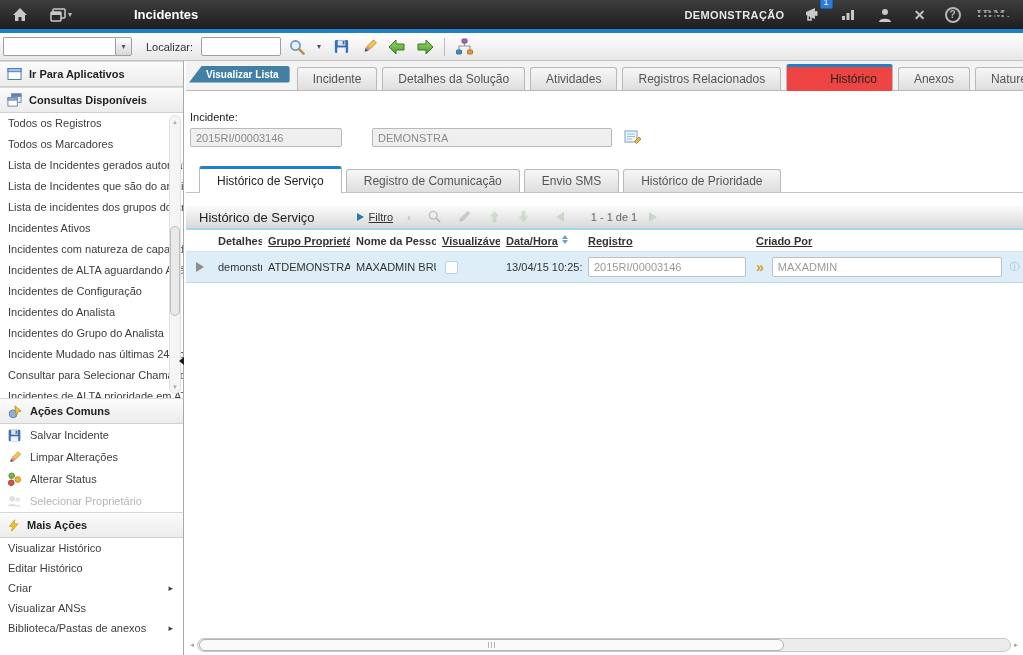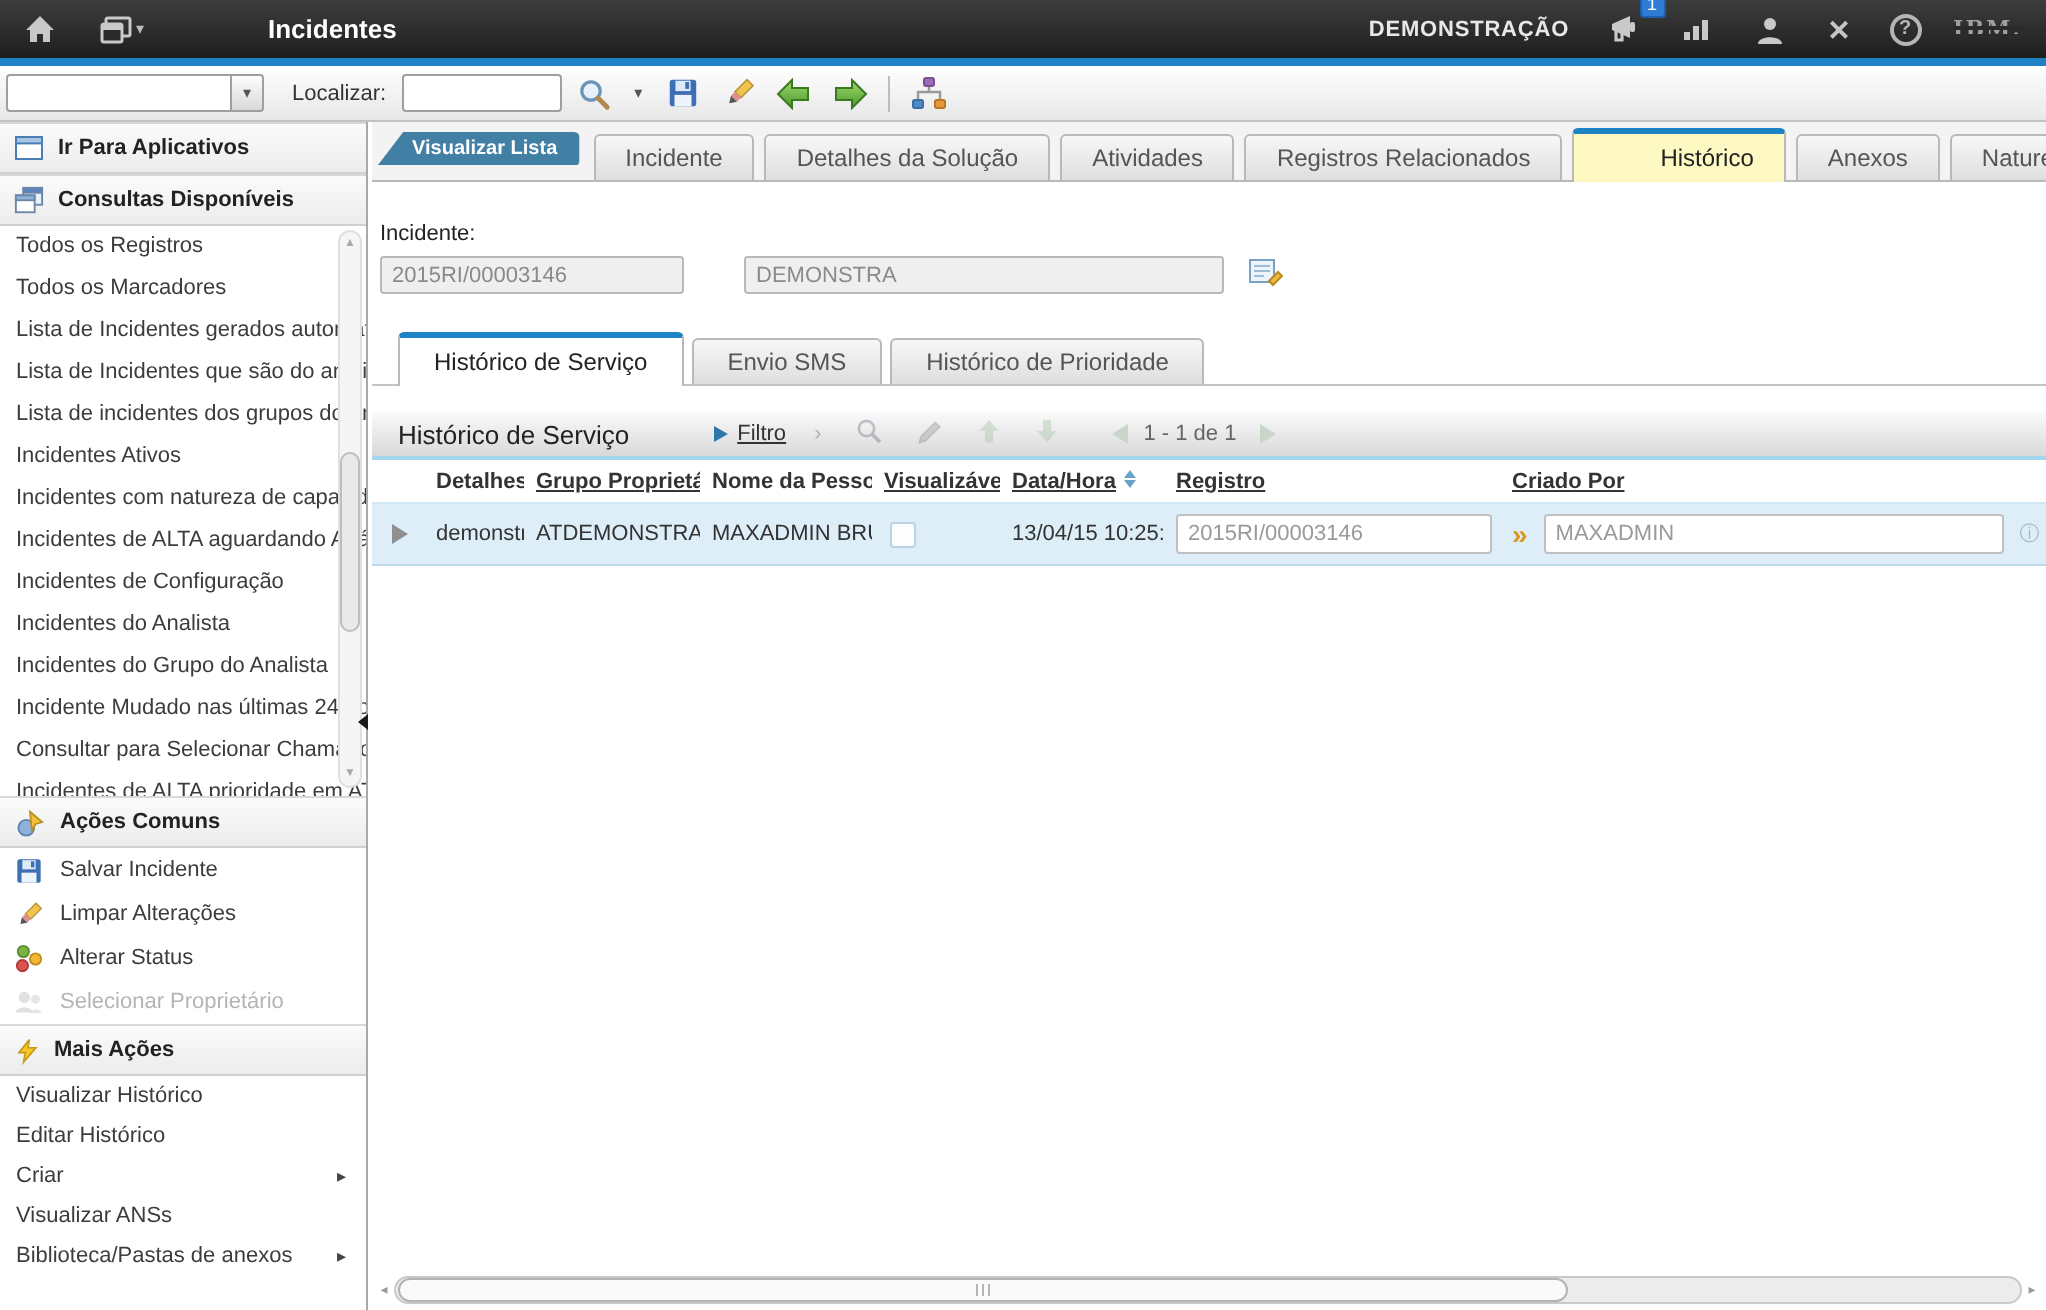--- a/index.html
+++ b/index.html
@@ -71,21 +71,21 @@
   
   #main { position:absolute; top:61px; left:186px; width:837px; height:594px; overflow:hidden; }
   #tabbar { height:30px; background:#f3f3f3; border-bottom:1px solid #b9b9b9;
     display:flex; align-items:flex-end; padding-left:3px; }
   .listtab { align-self:center; margin-top:-3px; margin-right:7px; background:#417fa5; color:#fff;
     font-weight:bold; font-size:10px; padding:3px 11px 3px 17px; border-radius:0 3px 3px 0;
     clip-path:polygon(13px 0,100% 0,100% 100%,0 100%); cursor:pointer; white-space:nowrap; }
   .tab { height:23px; display:flex; align-items:center; padding:0 15px; margin-right:5px;
     background:linear-gradient(#f7f7f7,#dedede); border:1px solid #b9b9b9; border-bottom:none;
     border-radius:3px 3px 0 0; color:#555; font-size:12px; cursor:pointer; white-space:nowrap; }
-  .tab.active { background:#fef9c3; border-top:3px solid #1d83c4; height:27px; color:#222; margin-bottom:-1px;padding-left:43px; }
+  .tab.active { background:#ef4444; border-top:3px solid #1d83c4; height:27px; color:#222; margin-bottom:-1px;padding-left:43px; }
   #record-area { padding:20px 0 0 4px; }
   #record-label { color:#222; margin-bottom:5px; }
   .ro-input { height:19px; border:1px solid #b9b9b9; border-radius:2px; background:#efefef;
     color:#8a8a8a; font-size:11px; padding:0 5px; }
   #rec-row { display:flex; align-items:center; }
   #rec-id { width:152px; }
   #rec-site { width:240px; margin-left:30px; }
   #longdesc { margin-left:12px; cursor:pointer; }
 
   #subtabbar { margin-top:18px; height:28px; border-bottom:1px solid #c3c3c3;
@@ -101,21 +101,21 @@
   #tbl-title { font-size:13px; color:#222; padding-left:13px; }
   .filter-tri { width:0; height:0; border-left:7px solid #2e77ad; border-top:4px solid transparent;
     border-bottom:4px solid transparent; margin-left:42px; cursor:pointer; }
   #filter-link { margin-left:5px; text-decoration:underline; color:#333; cursor:pointer; }
   .chev { color:#b0b0b0; font-size:11px; margin-left:14px; }
   .dis-ic { opacity:.32; margin-left:16px; }
   .pg-left { width:0;height:0;border-top:5px solid transparent;border-bottom:5px solid transparent;
     border-right:8px solid #c9d6c9; margin-left:26px; }
   .pg-right { width:0;height:0;border-top:5px solid transparent;border-bottom:5px solid transparent;
     border-left:8px solid #c9d6c9; margin-left:12px; }
-  #pg-text { color:#666; margin-left:8px; }
+  #pg-text { color:#666; margin-left:27px; }
 
   
   .thead { display:flex; height:22px; align-items:center; background:#fff;
     border-bottom:1px solid #cfe7f5; font-weight:bold; color:#333; }
   .th { padding-left:6px; white-space:nowrap; overflow:hidden; display:flex; align-items:flex-start; }
   .th.link span { text-decoration:underline; cursor:pointer; }
   .c0{width:26px} .c1{width:50px} .c2{width:88px} .c3{width:86px}
   .c4{width:64px} .c5{width:82px} .c6{width:168px} .c7{width:273px}
   .sort { display:inline-flex; flex-direction:column; gap:1px; margin-left:4px; }
   .sort i { width:0; height:0; border-left:3.5px solid transparent; border-right:3.5px solid transparent; }
@@ -393,20 +393,21 @@
             <line x1="3" y1="7.5" x2="11" y2="7.5" stroke="#9cbcd8"></line>
             <line x1="3" y1="10" x2="8" y2="10" stroke="#9cbcd8"></line>
             <path d="M10.5 12.5 L15 8 L17 10 L12.5 14.5 Z" fill="#f0b840" stroke="#b88a20"></path>
           </svg>
       </span>
     </div>
   </div>
 
   <div id="subtabbar">
     <span class="subtab active">Histórico de Serviço</span>
+    <span class="subtab">Registro de Comunicação</span>
     <span class="subtab">Envio SMS</span>
     <span class="subtab">Histórico de Prioridade</span>
   </div>
 
   <div id="tbl-toolbar">
     <span id="tbl-title">Histórico de Serviço</span>
     <span class="filter-tri"></span>
     <a id="filter-link">Filtro</a>
     <span class="chev">›</span>
     <span class="dis-ic">

